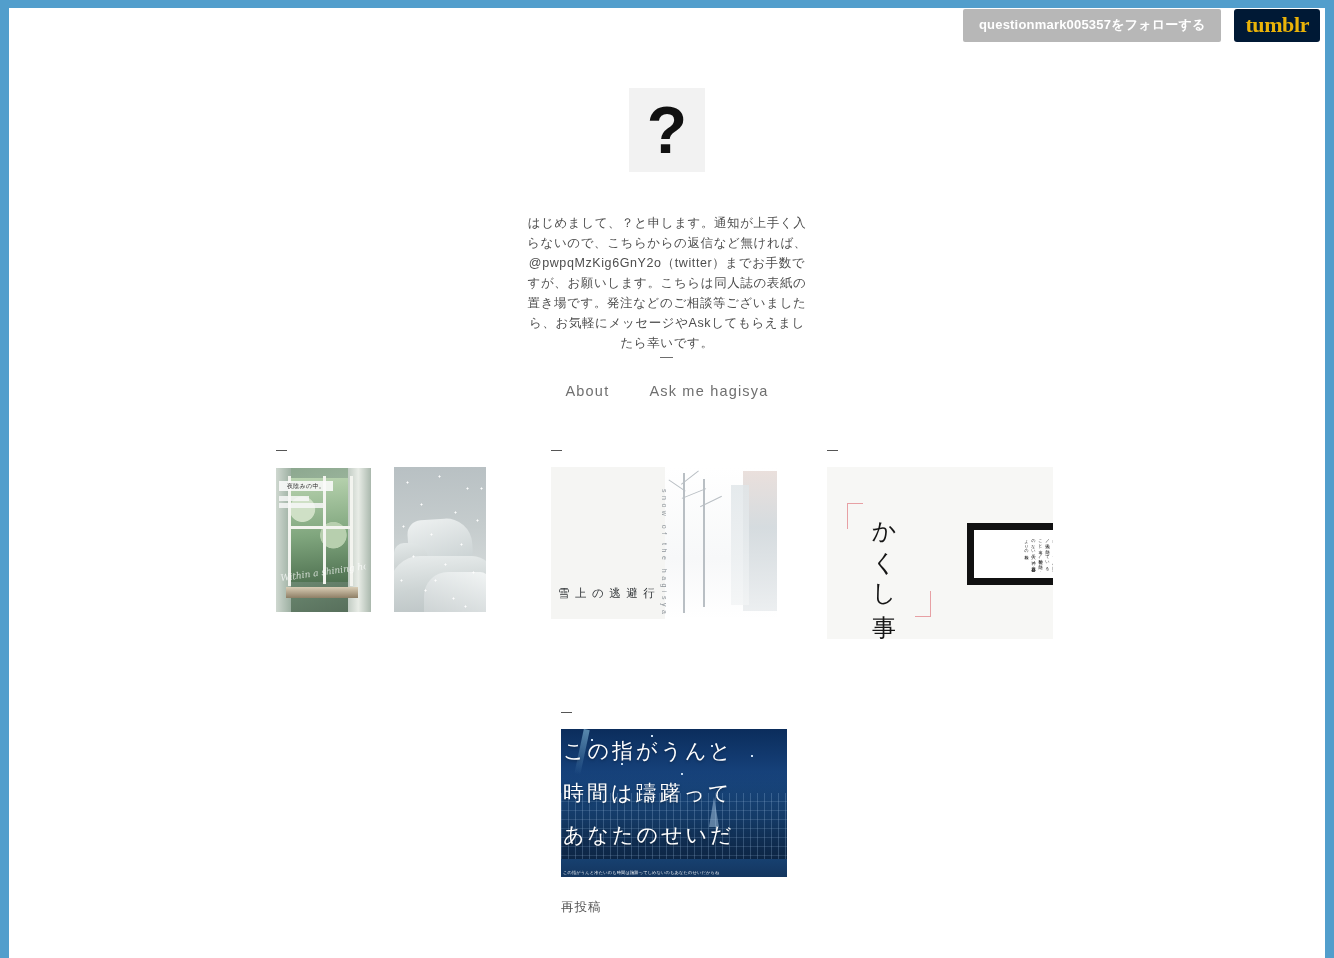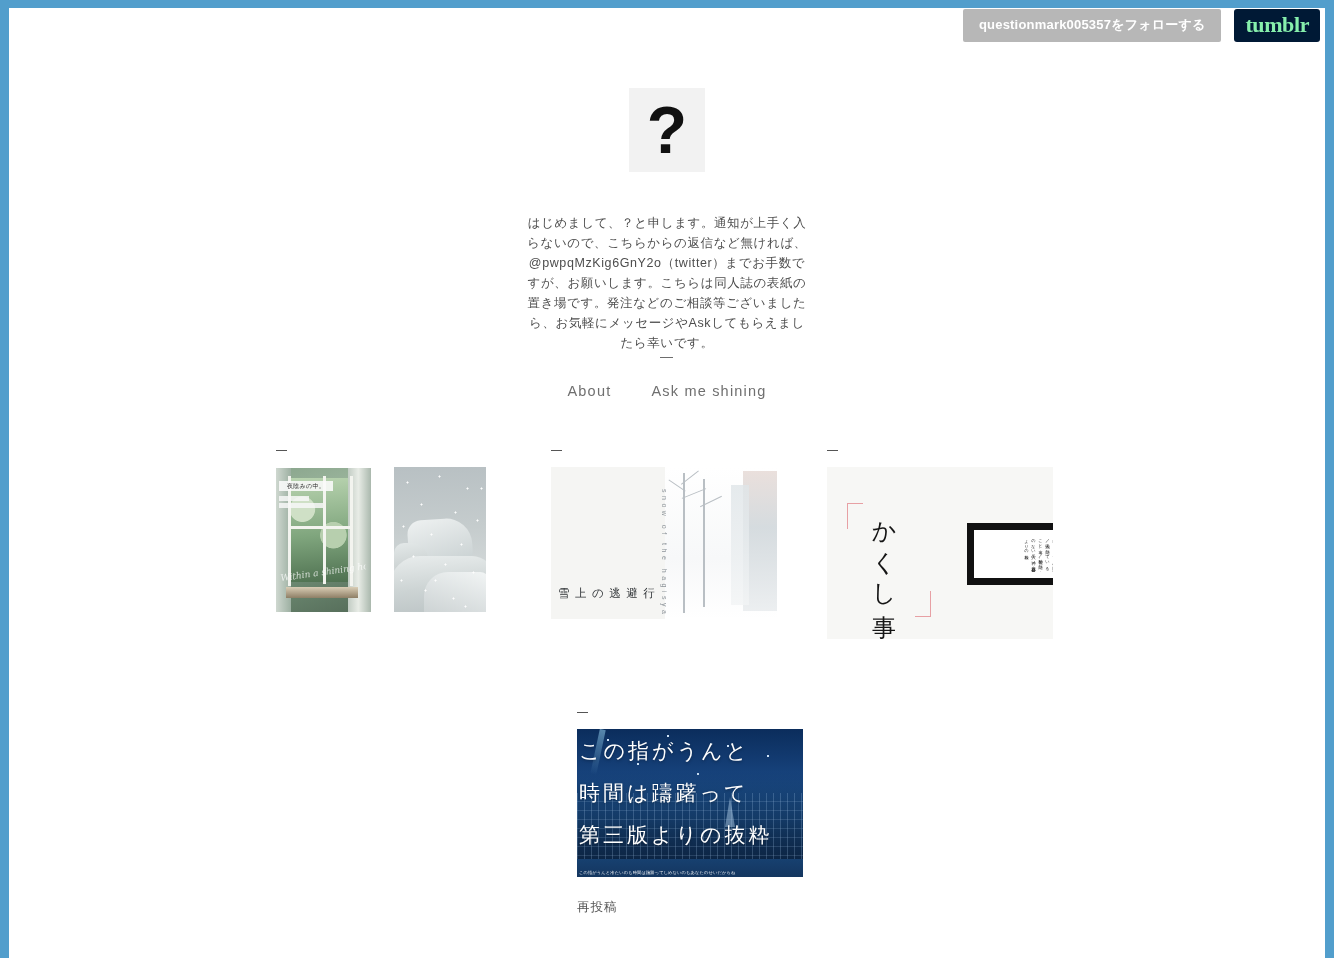--- a/index.html
+++ b/index.html
@@ -39,21 +39,21 @@
     letter-spacing: .2px;
     padding: 6px 16px 7px 16px;
     line-height: 18px;
     border: none;
     border-radius: 2px;
     cursor: pointer;
     white-space: nowrap;
   }
   #tumblr-logo {
     background: #001935;
-    color: #86efac;
+    color: #eab308;
     font-family: "Liberation Serif", "DejaVu Serif", serif;
     font-weight: bold;
     font-size: 22px;
     letter-spacing: -0.4px;
     padding: 2px 11px 4px 11px;
     line-height: 27px;
     border-radius: 3px;
     cursor: pointer;
   }
 
@@ -317,21 +317,21 @@
     font-size: 4.2px;
     line-height: 7px;
     letter-spacing: .4px;
     color: #242424;
     height: 36px;
     max-height: 36px;
     overflow: hidden;
   }
 
   
-  #post-4 { left: 577px; top: 712px; }
+  #post-4 { left: 561px; top: 712px; }
   #post-4-img {
     position: relative;
     width: 226px; height: 148px;
     overflow: hidden;
     background: linear-gradient(180deg,#0b2d5c 0%, #17437d 32%, #1d5796 60%, #14365f 100%);
   }
   .city-stars {
     position: absolute; left: 0; top: 0; right: 0; height: 60px;
     background-image:
       radial-gradient(circle,#cfe3f7 50%, transparent 55%),
@@ -408,21 +408,21 @@
   <div id="avatar">
     <span id="avatar-qmark">?</span>
   </div>
 
   <div id="description">はじめまして、？と申します。通知が上手く入らないので、こちらからの返信など無ければ、@pwpqMzKig6GnY2o（twitter）までお手数ですが、お願いします。こちらは同人誌の表紙の置き場です。発注などのご相談等ございましたら、お気軽にメッセージやAskしてもらえましたら幸いです。</div>
 
   <div id="nav-divider"></div>
 
   <nav id="nav">
     <a href="#">About</a>
-    <a href="#">Ask me shining</a>
+    <a href="#">Ask me hagisya</a>
   </nav>
 </div>
 
 <div id="posts">
 
   <article class="post" id="post-1">
     <div class="post-dash"></div>
     <div id="post-1-photos">
 
       <div class="cover-window">
@@ -486,19 +486,19 @@
   <article class="post" id="post-4">
     <div class="post-dash"></div>
     <div id="post-4-img">
       <div class="city-stars"></div>
       <div class="city-beam"></div>
       <div class="city-skyline"></div>
       <div class="city-blocks"></div>
       <div class="city-tower"></div>
       <div class="city-line" id="city-line-1">この指がうんと</div>
       <div class="city-line" id="city-line-2">時間は躊躇って</div>
-      <div class="city-line" id="city-line-3">第三版よりの抜粋</div>
+      <div class="city-line" id="city-line-3">あなたのせいだ</div>
       <div id="city-footnote">この指がうんと冷たいのも時間は躊躇ってしめないのもあなたのせいだからね</div>
     </div>
     <div class="post-caption">再投稿</div>
   </article>
 
 </div>
 
 </body></html>

